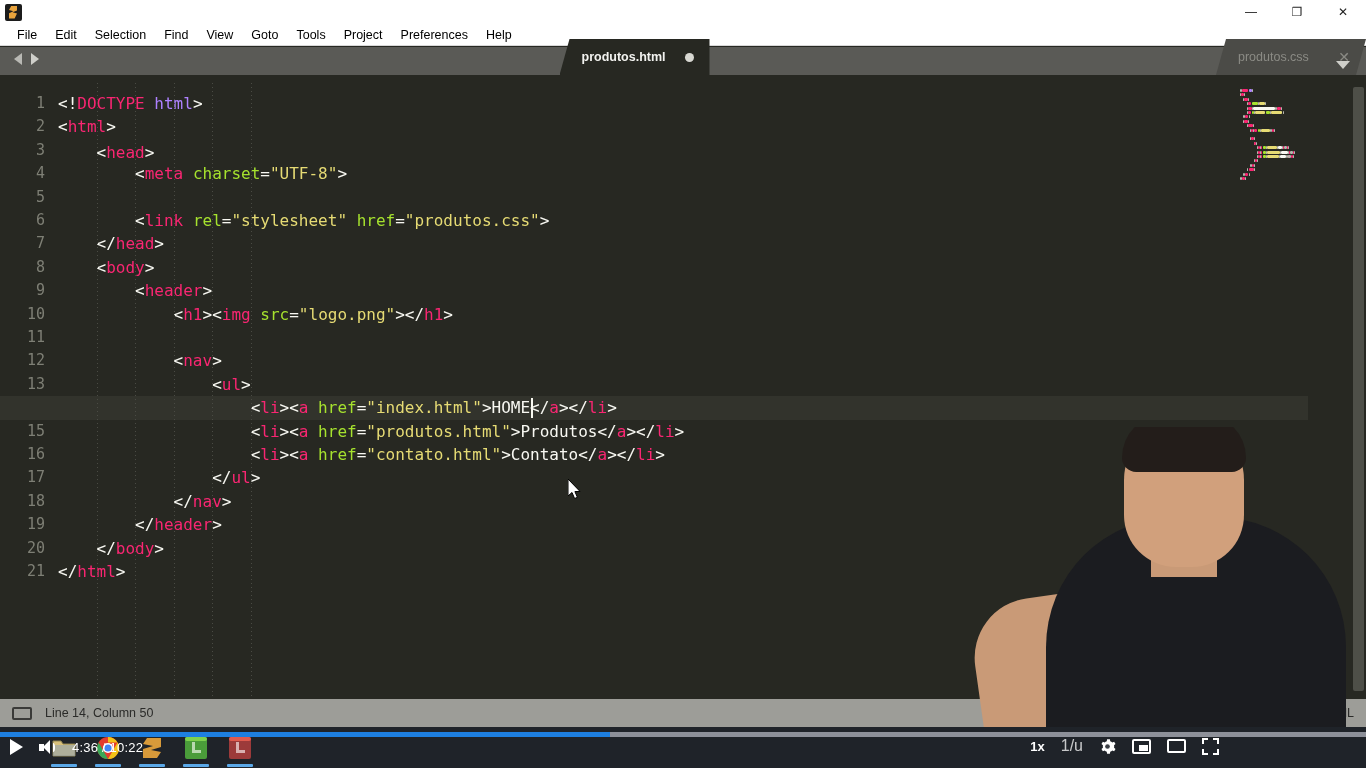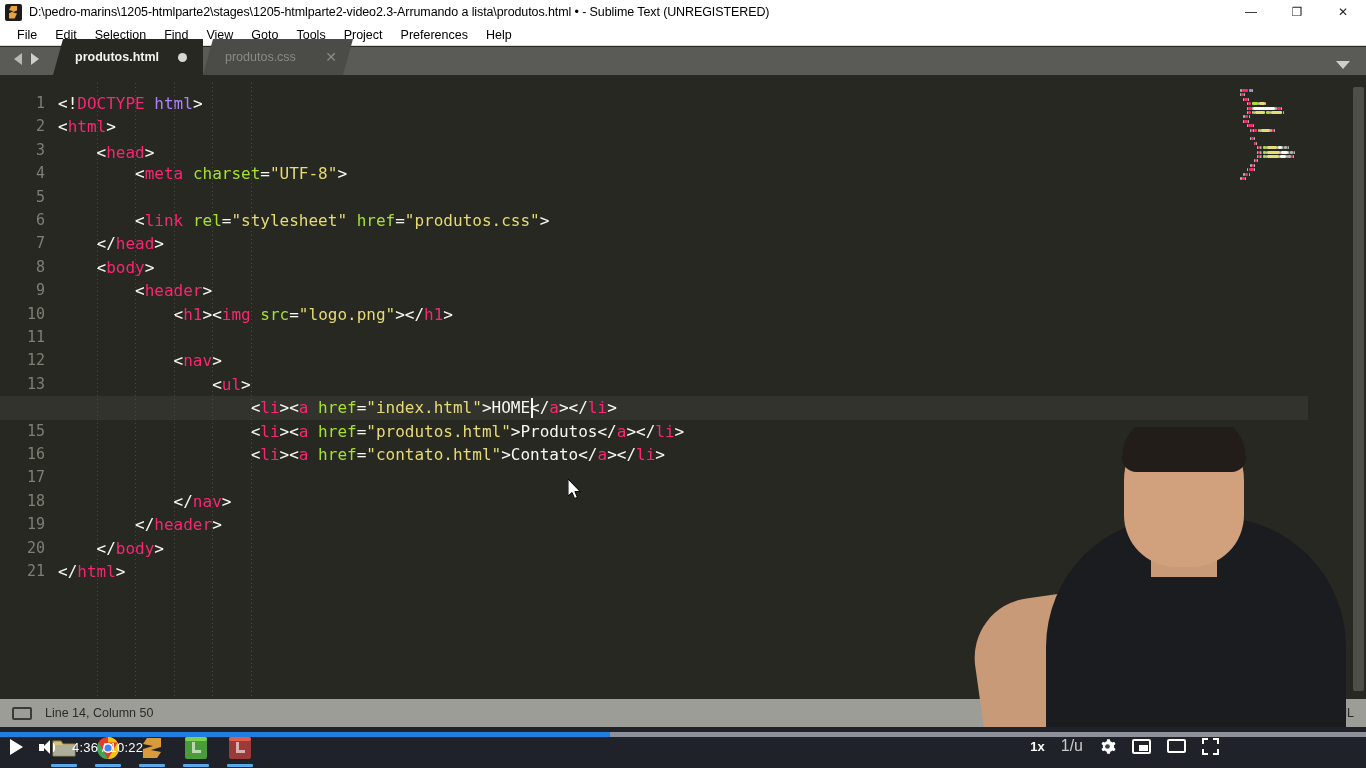--- a/index.html
+++ b/index.html
@@ -20,21 +20,21 @@
   #win-controls{ position:absolute; right:0; top:0; display:flex; }
 
   
   #menubar{ position:absolute; left:0; top:24px; width:1366px; height:22px;
             background:#ffffff; display:flex; align-items:center; padding-left:8px;
             border-bottom:1px solid #d8d8d8; }
   .menu-item{ font-size:12.5px; color:#000; padding:2px 9px; white-space:nowrap; }
 
   
   #tabbar{ position:absolute; left:0; top:47px; width:1366px; height:28px;
-           background:#5a5a56; display:flex; align-items:flex-end; }
+           background:#5a5a56; display:flex; align-items:flex-end;justify-content:space-between; }
   #tab-nav{ display:flex; align-items:center; gap:9px; padding:0 14px 10px 14px; }
   .navarrow{ width:0; height:0; border-top:6px solid transparent; border-bottom:6px solid transparent; }
   #nav-prev{ border-right:8px solid #b9b9b4; }
   #nav-next{ border-left:8px solid #cfcfca; }
   .tab{ height:36px; display:flex; align-items:center; padding:0 16px 0 22px;
         font-size:12.5px; position:relative; min-width:150px; }
   .tab.active{ background:#272822; color:#f2f2ef; font-weight:bold;
                clip-path:polygon(10px 0,100% 0,100% 100%,0 100%); }
   .tab.inactive{ background:#4b4b47; color:#8b8b85;
                clip-path:polygon(10px 0,100% 0,calc(100% - 10px) 100%,0 100%); }
@@ -145,21 +145,20 @@
   #wc-hair{ position:absolute; left:176px; bottom:255px; width:124px; height:58px;
             background:#231d1a; border-radius:62px 62px 20px 20px; }
   #wc-arm{ position:absolute; left:30px; bottom:-10px; width:130px; height:140px;
            background:#c99a77; border-radius:60px 40px 0 0; transform:rotate(-8deg); }
 </style>
 </head>
 <body>
 
 <div id="titlebar">
   <div id="app-logo"></div>
-  <div id="title-text">D:\pedro-marins\1205-htmlparte2\stages\1205-htmlparte2-video2.3-Arrumando a lista\produtos.html • - Sublime Text (UNREGISTERED)</div>
   <div id="win-controls">
     <div class="wbtn" id="wb-min">—</div>
     <div class="wbtn" id="wb-max">❐</div>
     <div class="wbtn" id="wb-close">✕</div>
   </div>
 </div>
 
 <div id="menubar">
   <div class="menu-item">File</div>
   <div class="menu-item">Edit</div>
@@ -225,20 +224,21 @@
       <div class="cline" style="top: 149.4px;"><span class="t-punc">    &lt;/</span><span class="t-tag">head</span><span class="t-punc">&gt;</span></div>
       <div class="cline" style="top: 172.8px;"><span class="t-punc">    &lt;</span><span class="t-tag">body</span><span class="t-punc">&gt;</span></div>
       <div class="cline" style="top: 196.2px;"><span class="t-punc">        &lt;</span><span class="t-tag">header</span><span class="t-punc">&gt;</span></div>
       <div class="cline" style="top: 219.6px;"><span class="t-punc">            &lt;</span><span class="t-tag">h1</span><span class="t-punc">&gt;&lt;</span><span class="t-tag">img</span><span class="t-punc"> </span><span class="t-attr">src</span><span class="t-punc">=</span><span class="t-str">"logo.png"</span><span class="t-punc">&gt;&lt;/</span><span class="t-tag">h1</span><span class="t-punc">&gt;</span></div>
       <div class="cline" style="top: 243px;"></div>
       <div class="cline" style="top: 266.4px;"><span class="t-punc">            &lt;</span><span class="t-tag">nav</span><span class="t-punc">&gt;</span></div>
       <div class="cline" style="top: 289.8px;"><span class="t-punc">                &lt;</span><span class="t-tag">ul</span><span class="t-punc">&gt;</span></div>
       <div class="cline cur" style="top: 313.2px;"><span class="t-punc">                    &lt;</span><span class="t-tag">li</span><span class="t-punc">&gt;&lt;</span><span class="t-tag">a</span><span class="t-punc"> </span><span class="t-attr">href</span><span class="t-punc">=</span><span class="t-str">"index.html"</span><span class="t-punc">&gt;</span><span class="t-txt">HOME</span><span class="t-punc">&lt;/</span><span class="t-tag">a</span><span class="t-punc">&gt;&lt;/</span><span class="t-tag">li</span><span class="t-punc">&gt;</span></div>
       <div class="cline" style="top: 336.6px;"><span class="t-punc">                    &lt;</span><span class="t-tag">li</span><span class="t-punc">&gt;&lt;</span><span class="t-tag">a</span><span class="t-punc"> </span><span class="t-attr">href</span><span class="t-punc">=</span><span class="t-str">"produtos.html"</span><span class="t-punc">&gt;</span><span class="t-txt">Produtos</span><span class="t-punc">&lt;/</span><span class="t-tag">a</span><span class="t-punc">&gt;&lt;/</span><span class="t-tag">li</span><span class="t-punc">&gt;</span></div>
       <div class="cline" style="top: 360px;"><span class="t-punc">                    &lt;</span><span class="t-tag">li</span><span class="t-punc">&gt;&lt;</span><span class="t-tag">a</span><span class="t-punc"> </span><span class="t-attr">href</span><span class="t-punc">=</span><span class="t-str">"contato.html"</span><span class="t-punc">&gt;</span><span class="t-txt">Contato</span><span class="t-punc">&lt;/</span><span class="t-tag">a</span><span class="t-punc">&gt;&lt;/</span><span class="t-tag">li</span><span class="t-punc">&gt;</span></div>
+      <div class="cline" style="top: 383.4px;"><span class="t-punc">                &lt;/</span><span class="t-tag">ul</span><span class="t-punc">&gt;</span></div>
       <div class="cline" style="top: 406.8px;"><span class="t-punc">            &lt;/</span><span class="t-tag">nav</span><span class="t-punc">&gt;</span></div>
       <div class="cline" style="top: 430.2px;"><span class="t-punc">        &lt;/</span><span class="t-tag">header</span><span class="t-punc">&gt;</span></div>
       <div class="cline" style="top: 453.6px;"><span class="t-punc">    &lt;/</span><span class="t-tag">body</span><span class="t-punc">&gt;</span></div>
       <div class="cline" style="top: 477px;"><span class="t-punc">&lt;/</span><span class="t-tag">html</span><span class="t-punc">&gt;</span></div>
     </div>
   <div id="caret" style="left: 530.85px; top: 315.2px;"></div>
 
   <div id="minimap">
       <div class="mm" style="left: 0px; top: 6px; width: 1.7px; background: rgb(182, 182, 174);"></div>
       <div class="mm" style="left: 1.7px; top: 6px; width: 5.95px; background: rgb(249, 38, 114);"></div>

